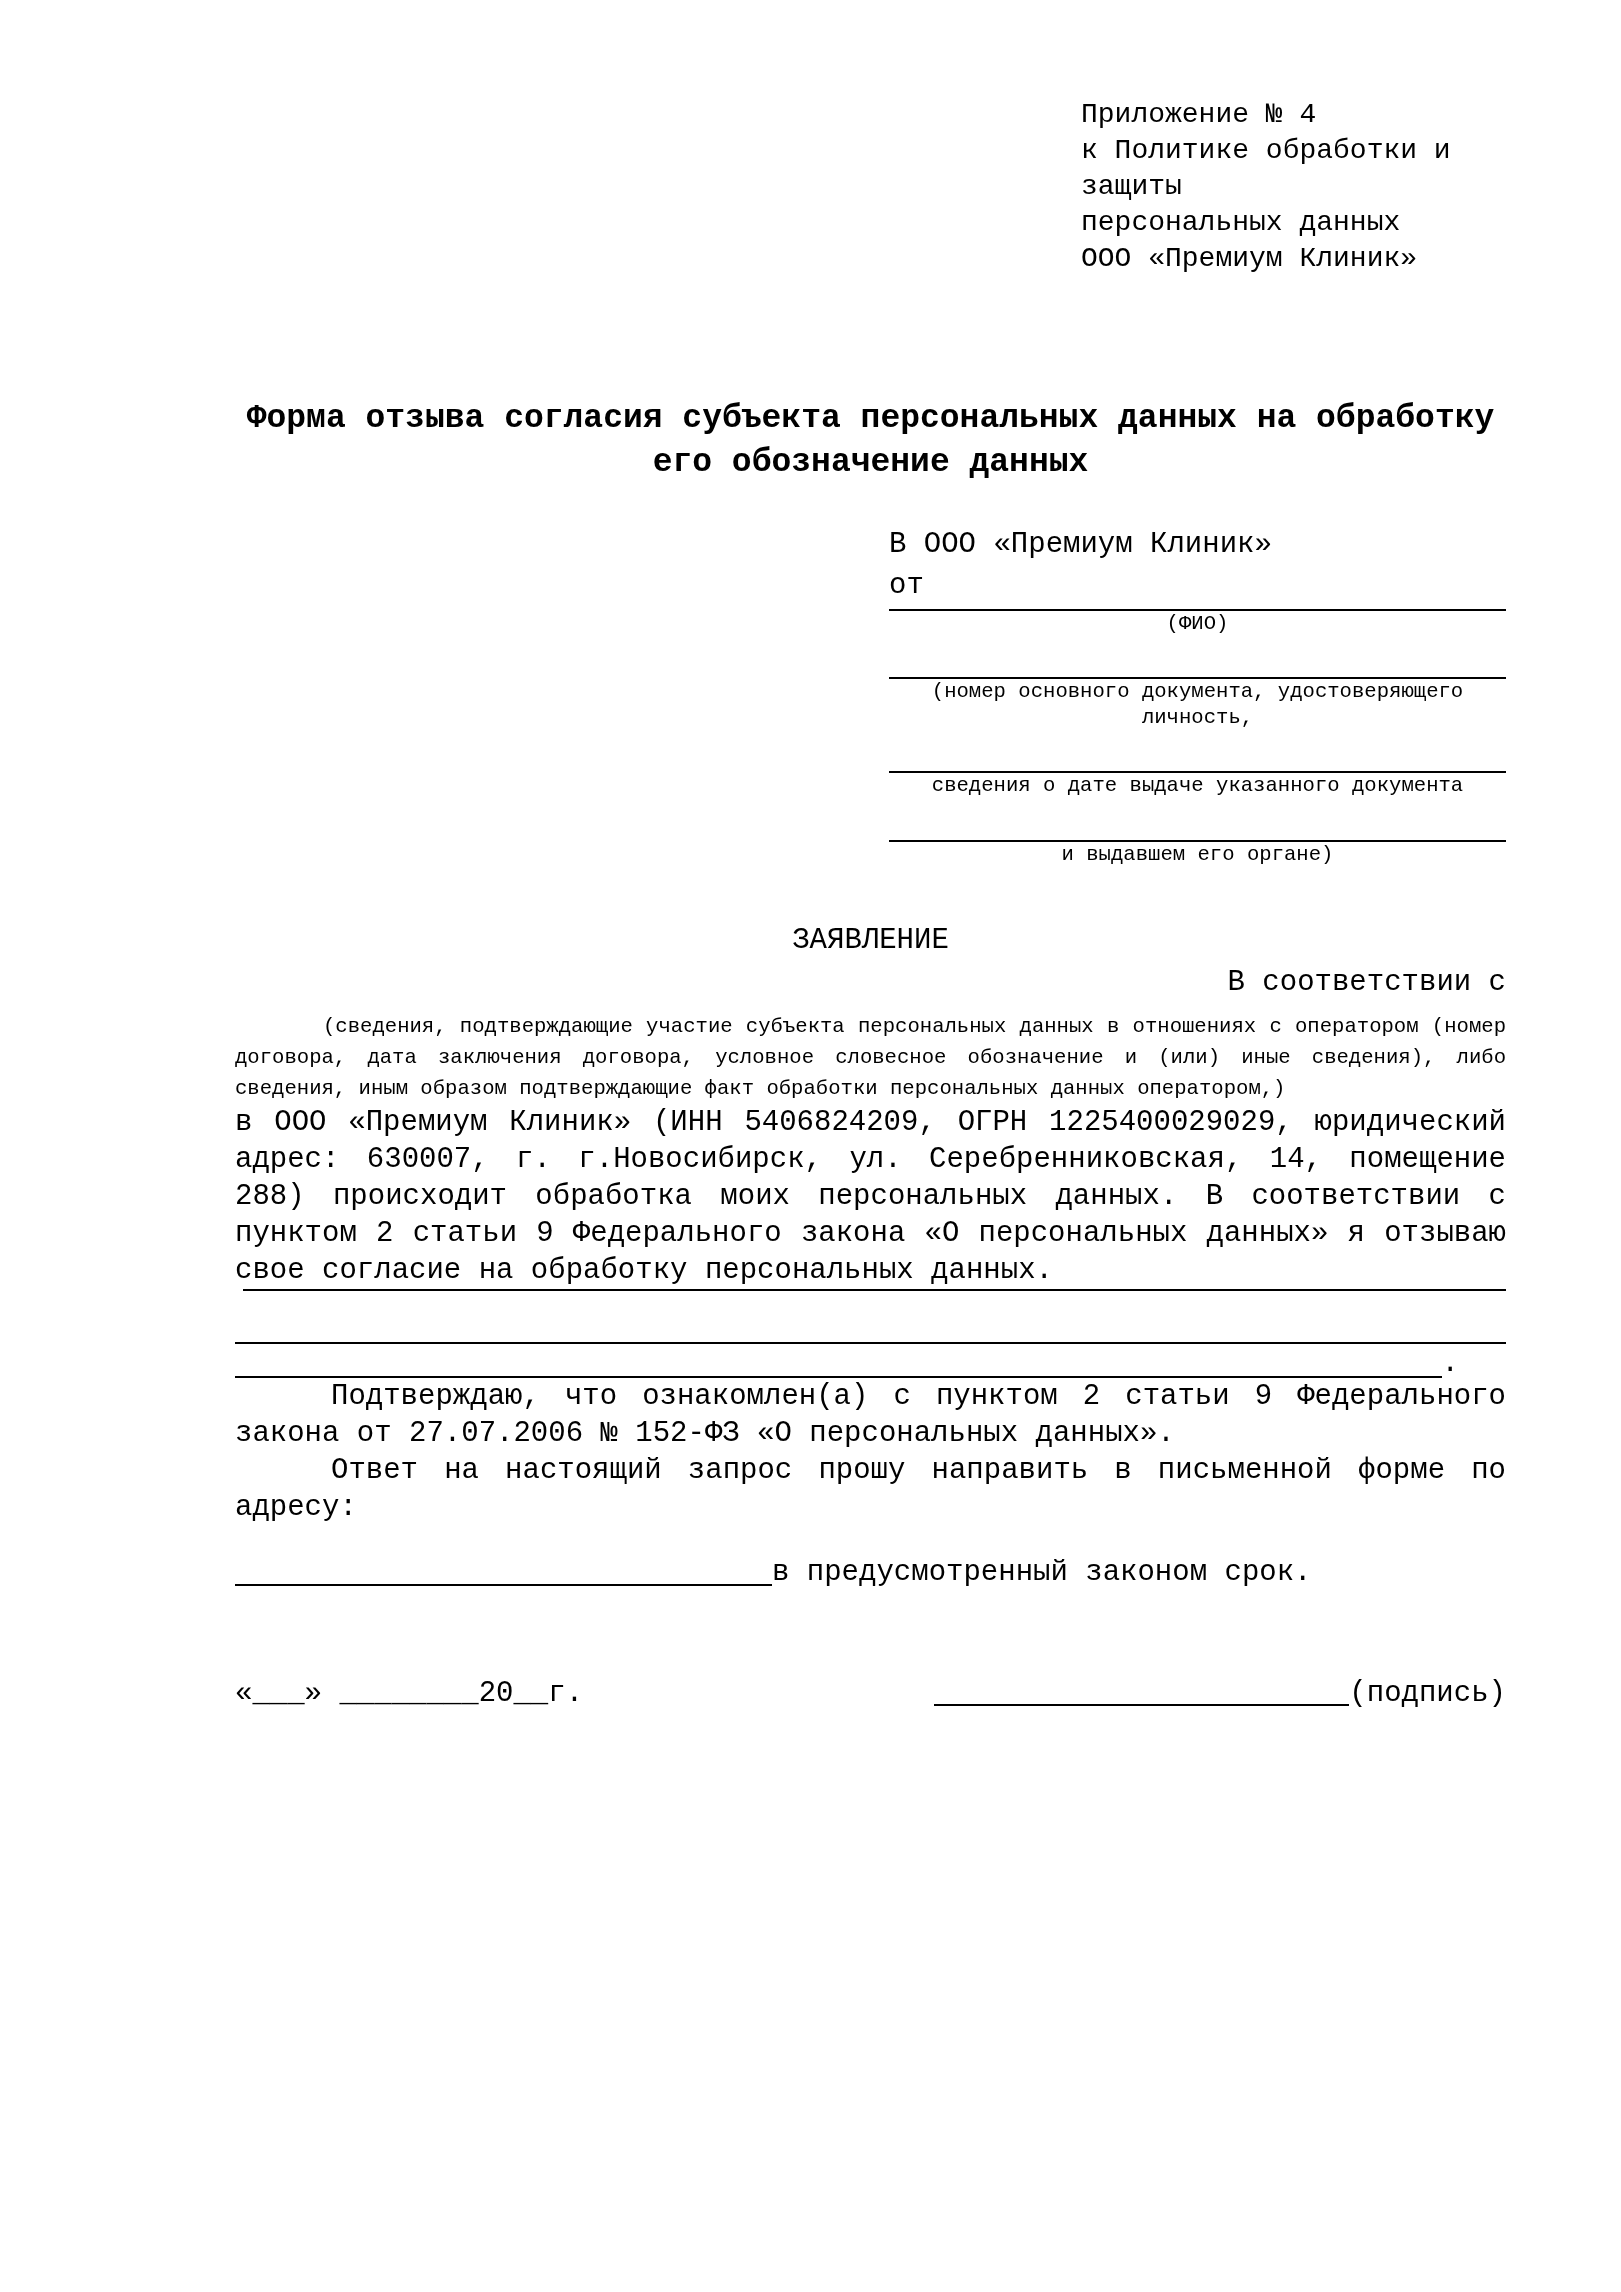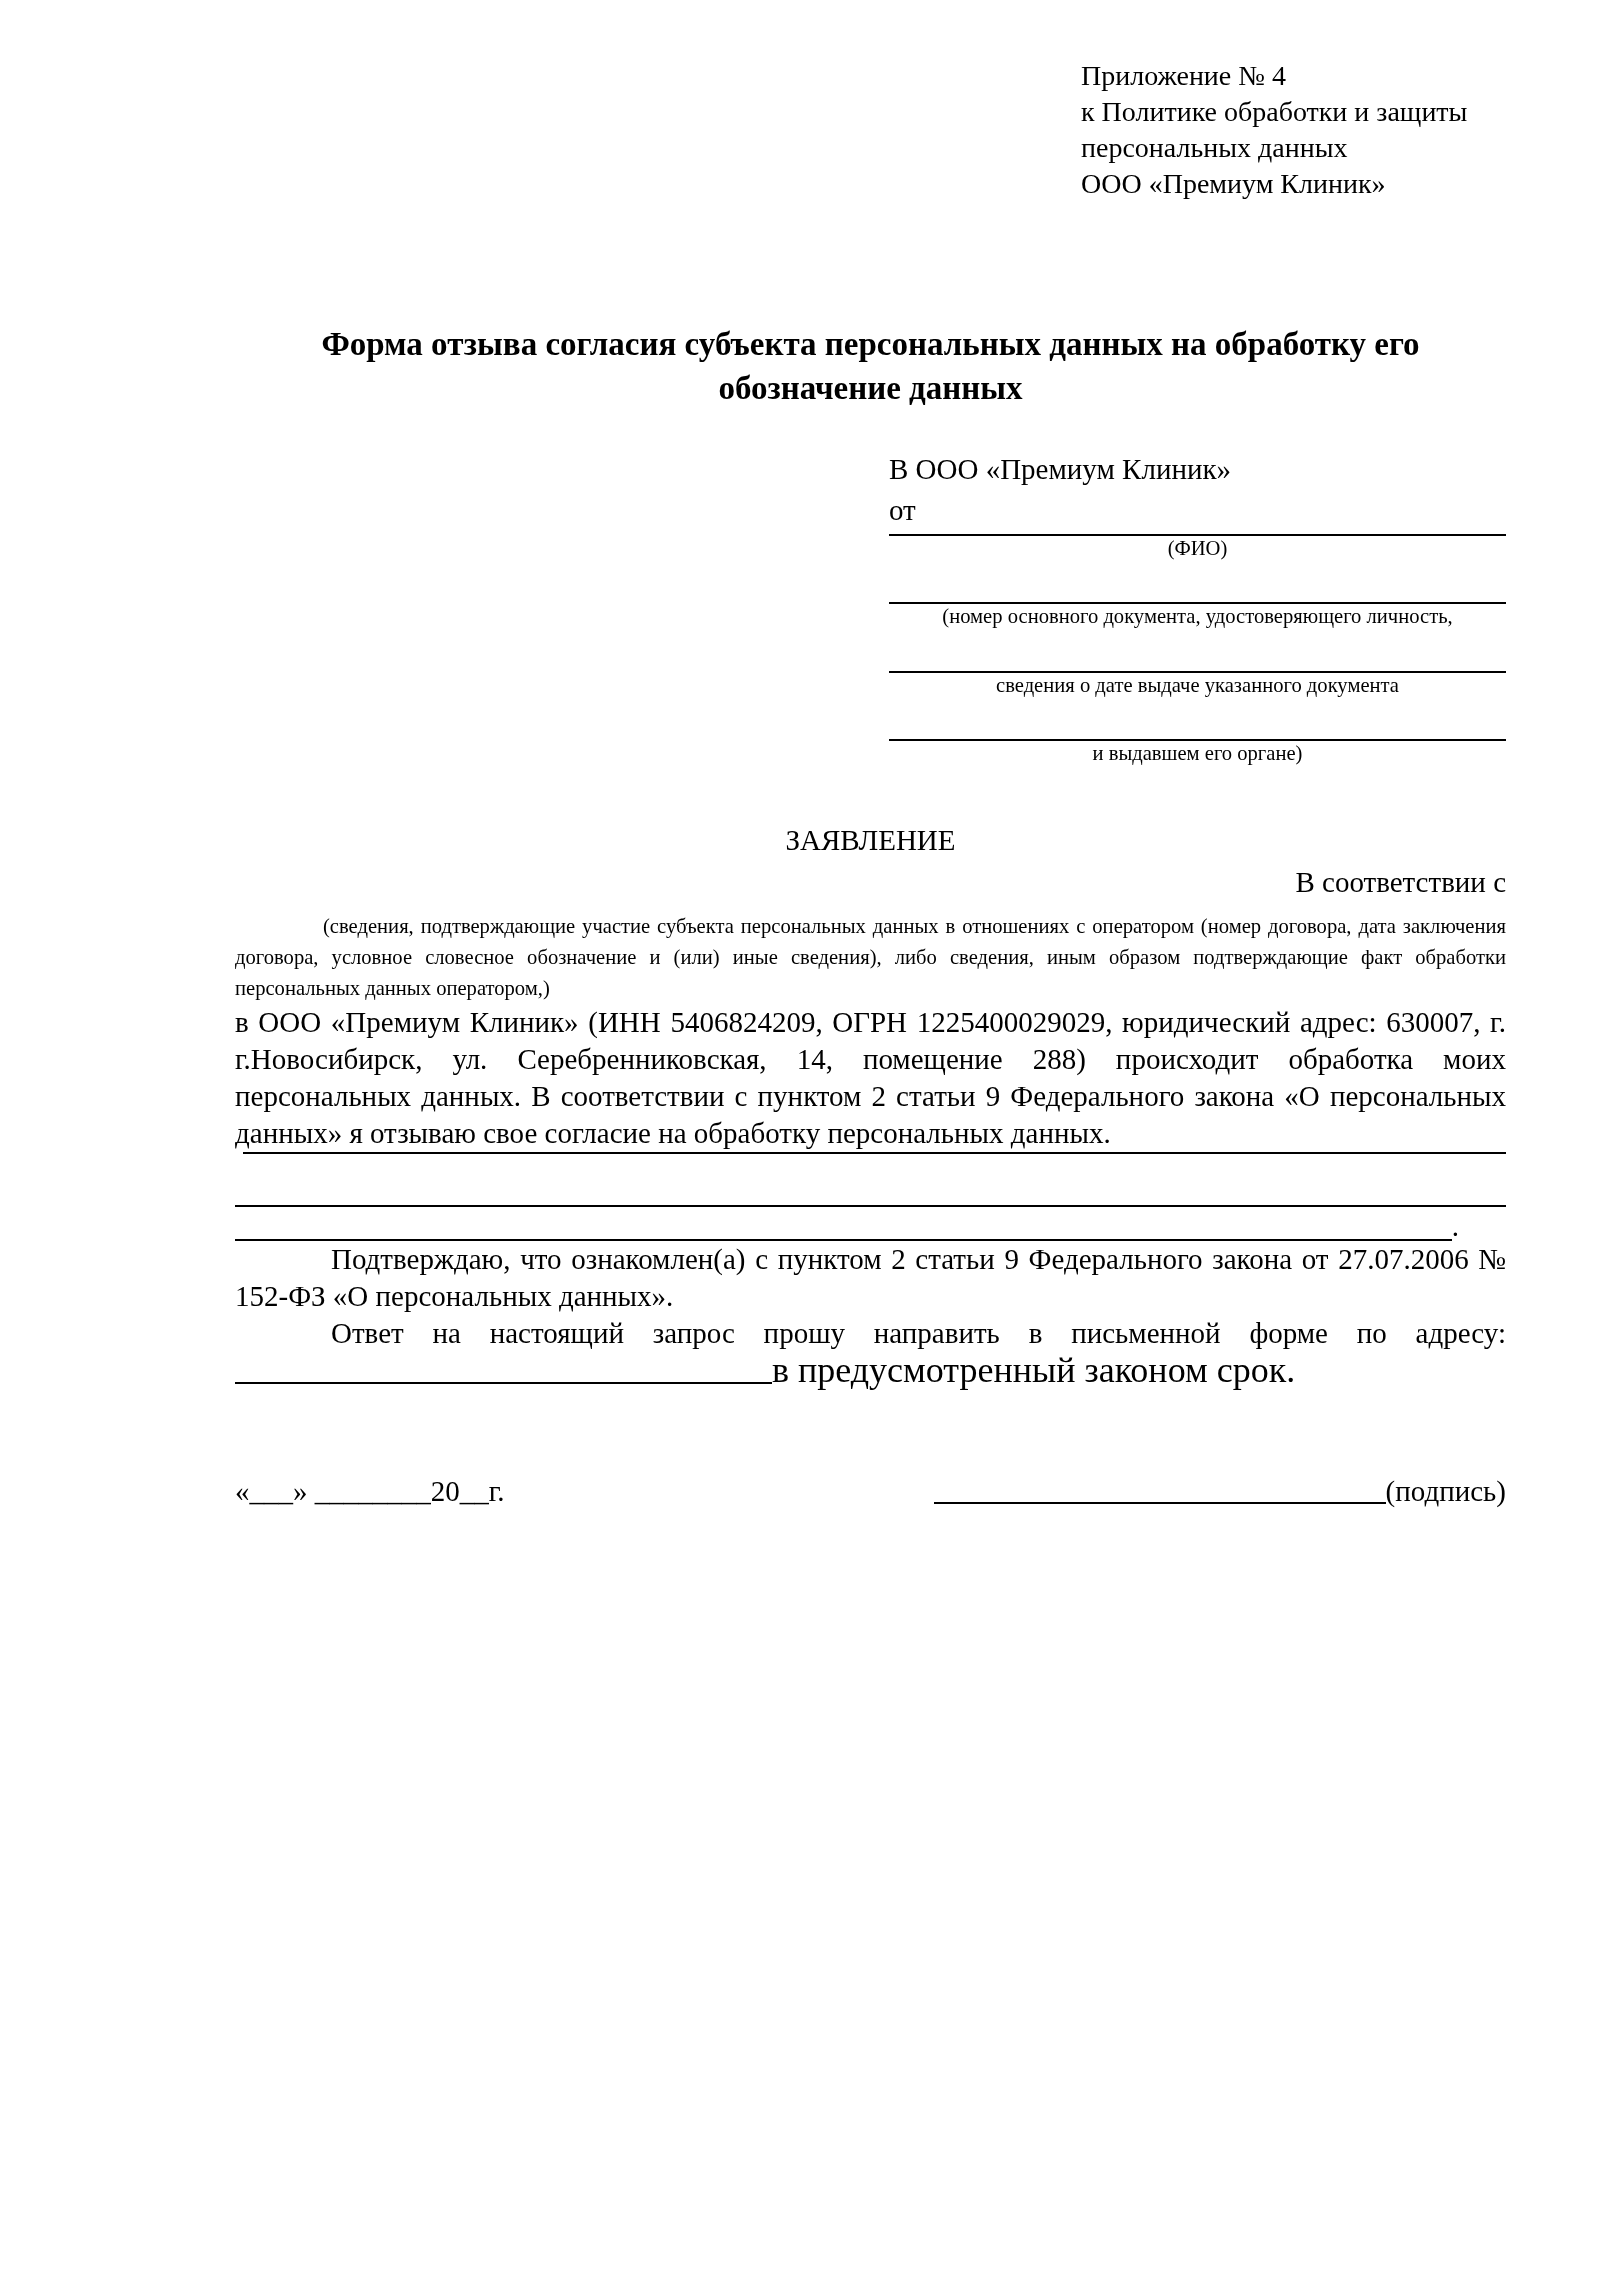--- a/index.html
+++ b/index.html
@@ -5,24 +5,24 @@
   html, body {
     margin: 0;
     padding: 0;
     background: #ffffff;
   }
   .page {
     position: relative;
     width: 1621px;
     height: 1867px;
     box-sizing: border-box;
-    padding: 58px 115px 0 235px;
+    padding: 97px 115px 0 235px;
     background: #ffffff;
     color: #000000;
-    font-family: Liberation Serif, serif;
+    font-family: Liberation Mono, monospace;
     overflow: hidden;
   }
 
   
   .appendix {
     margin-left: 846px;
     font-size: 28px;
     line-height: 36px;
   }
 
@@ -103,22 +103,23 @@
     height: 34px;
     padding-right: 47px;
     font-size: 29px;
     line-height: 29px;
   }
   .uline-period-row .fill { margin: 0; }
 
   .reply-row {
     display: flex;
     align-items: flex-end;
-    font-size: 36px;
-    line-height: 37px;
+    font-size: 29px;
+    line-height: 37px;
+    margin-top: 28px;
   }
   .fill-fixed {
     width: 537px;
     border-bottom: 2.9px solid #000;
     margin-bottom: 4.9px;
   }
 
   .footer-row {
     margin-top: 84px;
     display: flex;

